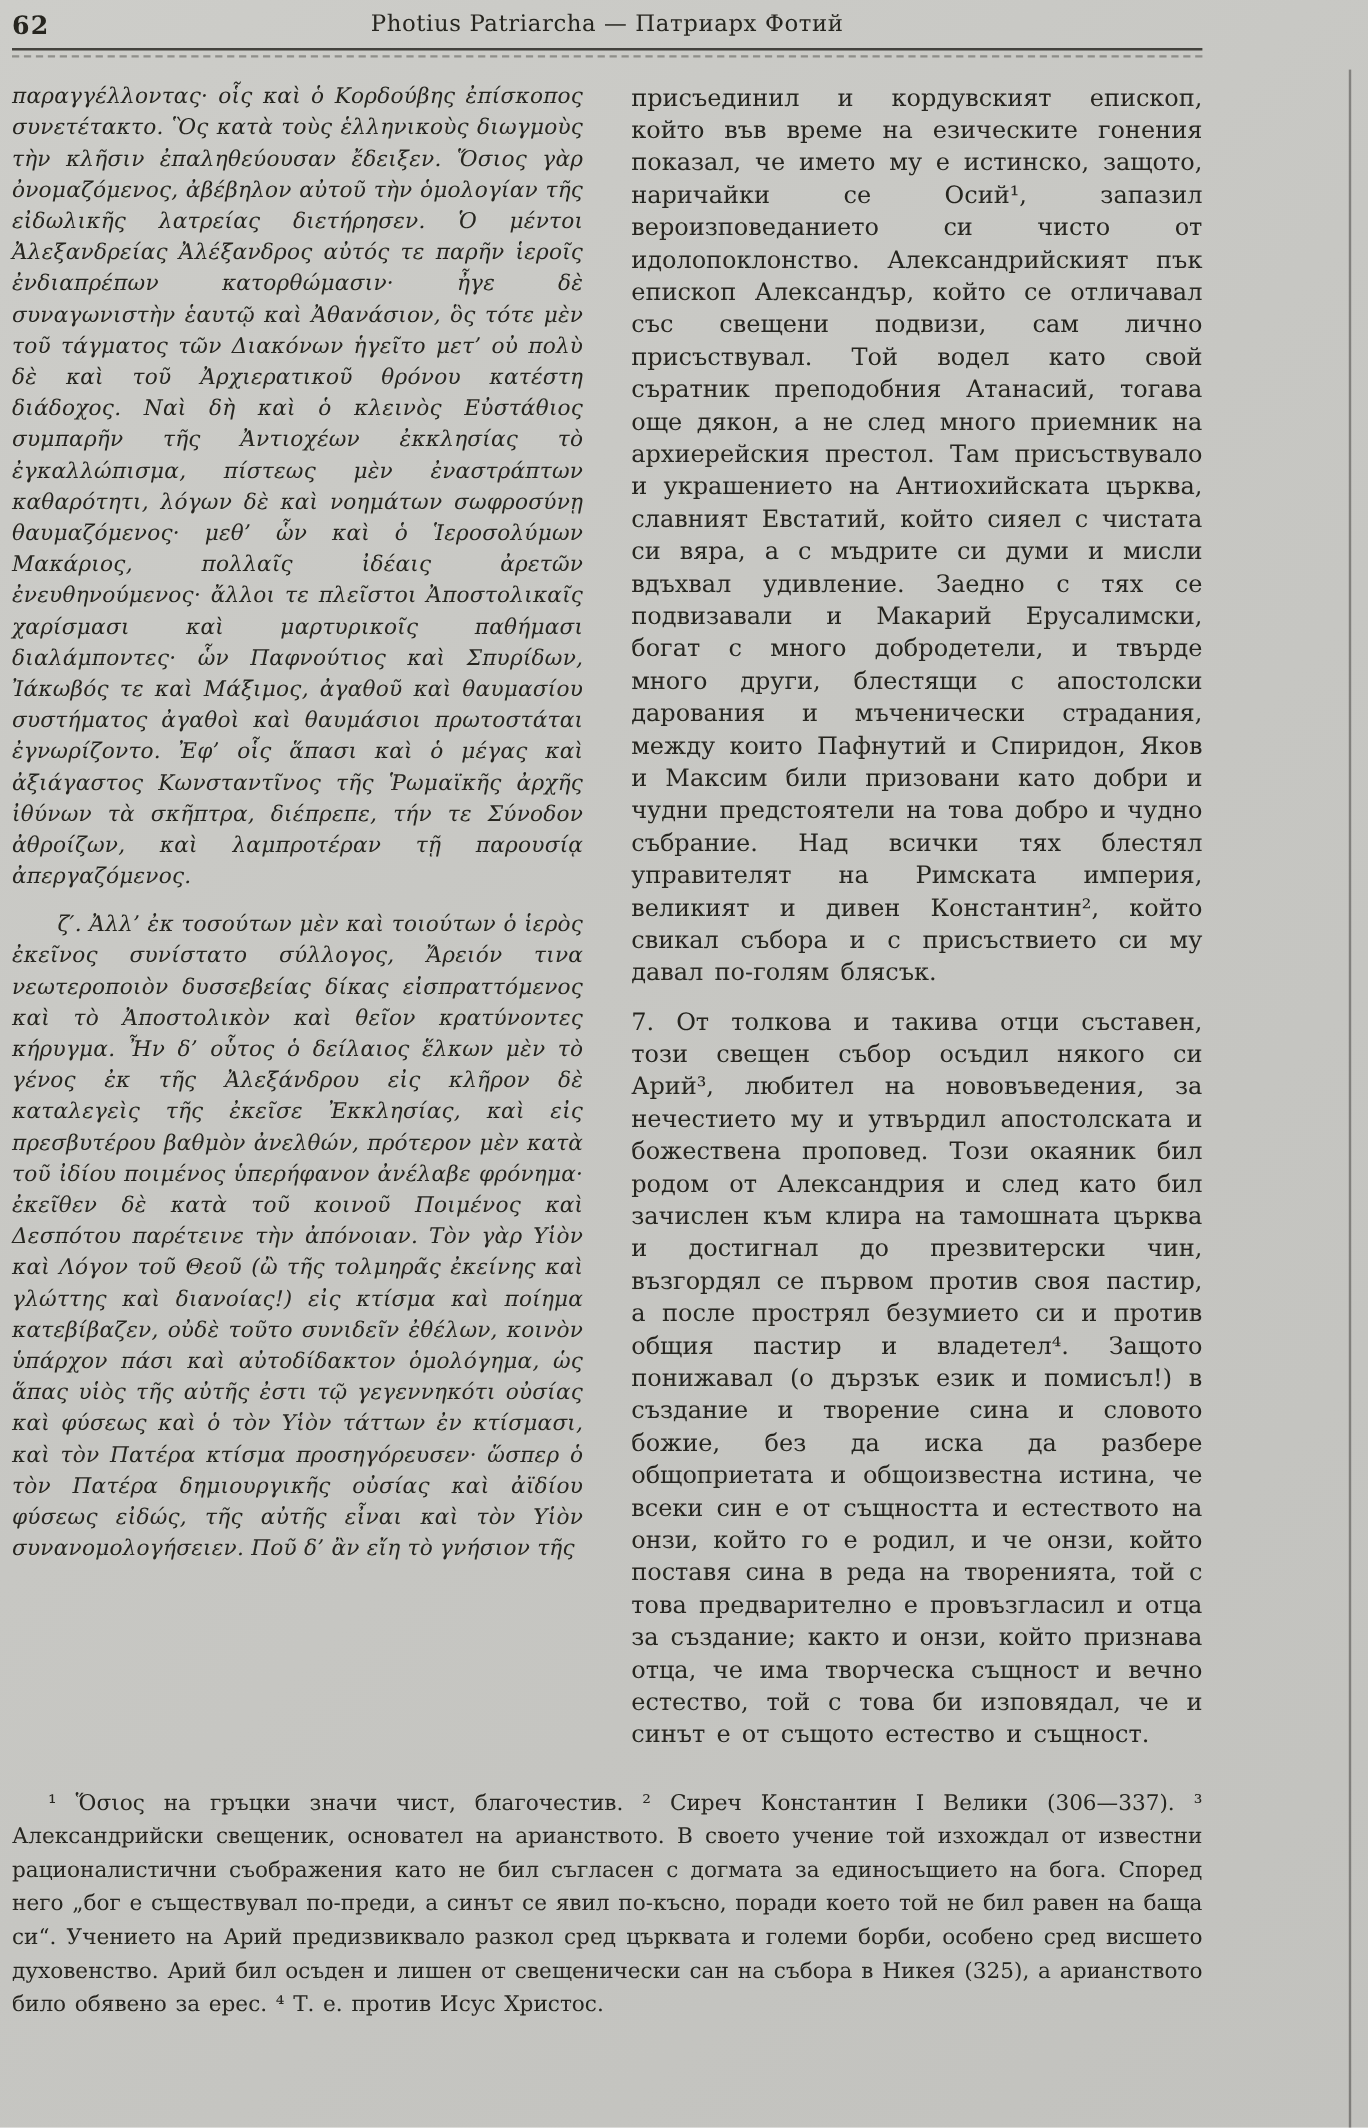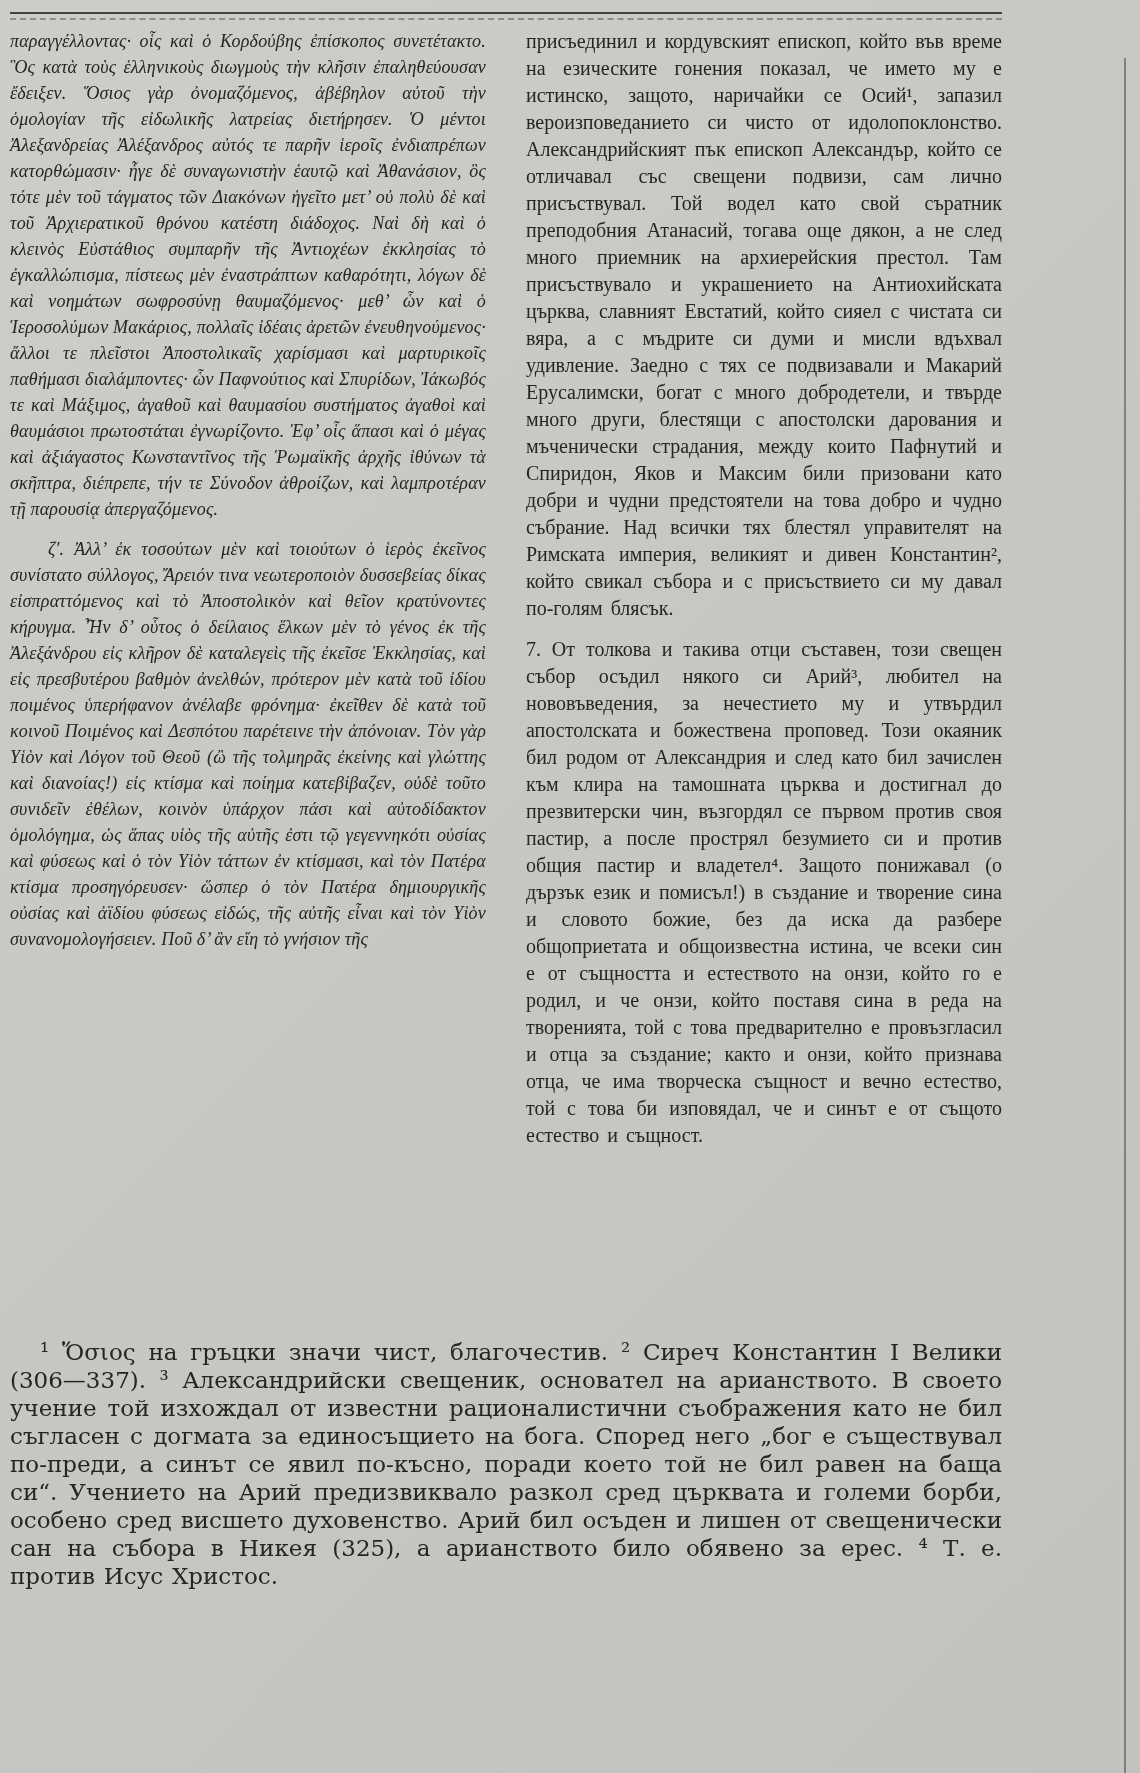--- a/index.html
+++ b/index.html
@@ -44,24 +44,23 @@
     margin-top: 4px;
   }
   .header-rule-dashed {
     border-top: 2px dashed rgba(42, 41, 36, 0.38);
     margin-top: 4px;
   }
   
   .columns {
     display: flex;
     gap: 40px;
-    margin-top: 8px;
+    margin-top: 20px;
     min-height: 1280px;
     align-items: flex-start;
-    font-family: Liberation Serif, serif;
   }
   .col { flex: 1 1 0; }
   .para {
     text-align: justify;
     text-justify: inter-word;
   }
   .col-greek .para {
     font-style: italic;
     font-size: 18px;
     line-height: 26px;
@@ -72,21 +71,21 @@
     line-height: 27px;
     word-spacing: 3px;
   }
   .para + .para { margin-top: 14px; }
   .para.indented { text-indent: 38px; }
   
   .footnotes {
     margin-top: 30px;
   }
   .footnote-text {
-    font-size: 23px;
+    font-size: 18px;
     line-height: 28px;
     text-align: justify;
     text-indent: 30px;
     word-spacing: 1.5px;
   }
   .footnote-text span { display: inline; }
   
   .scan-edge-line {
     position: absolute;
     right: 14px;
@@ -94,20 +93,24 @@
     bottom: 0;
     width: 2px;
     background: rgba(35, 34, 30, 0.42);
   }
 </style>
 </head>
 <body>
 
 <div class="page">
 
+  <header class="page-header">
+    <span class="page-number">62</span>
+    <span class="header-title">Photius Patriarcha — Патриарх Фотий</span>
+  </header>
 
   <div class="header-rule"></div>
   <div class="header-rule-dashed"></div>
 
   <main class="columns">
 
     <section class="col col-greek">
       <p class="para">παραγγέλλοντας· οἷς καὶ ὁ Κορδούβης ἐπίσκοπος συνετέτακτο. Ὃς κατὰ τοὺς ἑλληνικοὺς διωγμοὺς τὴν κλῆσιν ἐπαληθεύουσαν ἔδειξεν. Ὅσιος γὰρ ὀνομαζόμενος, ἀβέβηλον αὐτοῦ τὴν ὁμολογίαν τῆς εἰδωλικῆς λατρείας διετήρησεν. Ὁ μέντοι Ἀλεξανδρείας Ἀλέξανδρος αὐτός τε παρῆν ἱεροῖς ἐνδιαπρέπων κατορθώμασιν· ἦγε δὲ συναγωνιστὴν ἑαυτῷ καὶ Ἀθανάσιον, ὃς τότε μὲν τοῦ τάγματος τῶν Διακόνων ἡγεῖτο μετ’ οὐ πολὺ δὲ καὶ τοῦ Ἀρχιερατικοῦ θρόνου κατέστη διάδοχος. Ναὶ δὴ καὶ ὁ κλεινὸς Εὐστάθιος συμπαρῆν τῆς Ἀντιοχέων ἐκκλησίας τὸ ἐγκαλλώπισμα, πίστεως μὲν ἐναστράπτων καθαρότητι, λόγων δὲ καὶ νοημάτων σωφροσύνῃ θαυμαζόμενος· μεθ’ ὧν καὶ ὁ Ἱεροσολύμων Μακάριος, πολλαῖς ἰδέαις ἀρετῶν ἐνευθηνούμενος· ἄλλοι τε πλεῖστοι Ἀποστολικαῖς χαρίσμασι καὶ μαρτυρικοῖς παθήμασι διαλάμποντες· ὧν Παφνούτιος καὶ Σπυρίδων, Ἰάκωβός τε καὶ Μάξιμος, ἀγαθοῦ καὶ θαυμασίου συστήματος ἀγαθοὶ καὶ θαυμάσιοι πρωτοστάται ἐγνωρίζοντο. Ἐφ’ οἷς ἅπασι καὶ ὁ μέγας καὶ ἀξιάγαστος Κωνσταντῖνος τῆς Ῥωμαϊκῆς ἀρχῆς ἰθύνων τὰ σκῆπτρα, διέπρεπε, τήν τε Σύνοδον ἀθροίζων, καὶ λαμπροτέραν τῇ παρουσίᾳ ἀπεργαζόμενος.</p>
       <p class="para indented">ζ′. Ἀλλ’ ἐκ τοσούτων μὲν καὶ τοιούτων ὁ ἱερὸς ἐκεῖνος συνίστατο σύλλογος, Ἄρειόν τινα νεωτεροποιὸν δυσσεβείας δίκας εἰσπραττόμενος καὶ τὸ Ἀποστολικὸν καὶ θεῖον κρατύνοντες κήρυγμα. Ἦν δ’ οὗτος ὁ δείλαιος ἕλκων μὲν τὸ γένος ἐκ τῆς Ἀλεξάνδρου εἰς κλῆρον δὲ καταλεγεὶς τῆς ἐκεῖσε Ἐκκλησίας, καὶ εἰς πρεσβυτέρου βαθμὸν ἀνελθών, πρότερον μὲν κατὰ τοῦ ἰδίου ποιμένος ὑπερήφανον ἀνέλαβε φρόνημα· ἐκεῖθεν δὲ κατὰ τοῦ κοινοῦ Ποιμένος καὶ Δεσπότου παρέτεινε τὴν ἀπόνοιαν. Τὸν γὰρ Υἱὸν καὶ Λόγον τοῦ Θεοῦ (ὢ τῆς τολμηρᾶς ἐκείνης καὶ γλώττης καὶ διανοίας!) εἰς κτίσμα καὶ ποίημα κατεβίβαζεν, οὐδὲ τοῦτο συνιδεῖν ἐθέλων, κοινὸν ὑπάρχον πάσι καὶ αὐτοδίδακτον ὁμολόγημα, ὡς ἅπας υἱὸς τῆς αὐτῆς ἐστι τῷ γεγεννηκότι οὐσίας καὶ φύσεως καὶ ὁ τὸν Υἱὸν τάττων ἐν κτίσμασι, καὶ τὸν Πατέρα κτίσμα προσηγόρευσεν· ὥσπερ ὁ τὸν Πατέρα δημιουργικῆς οὐσίας καὶ ἀϊδίου φύσεως εἰδώς, τῆς αὐτῆς εἶναι καὶ τὸν Υἱὸν συνανομολογήσειεν. Ποῦ δ’ ἂν εἴη τὸ γνήσιον τῆς</p>
     </section>

